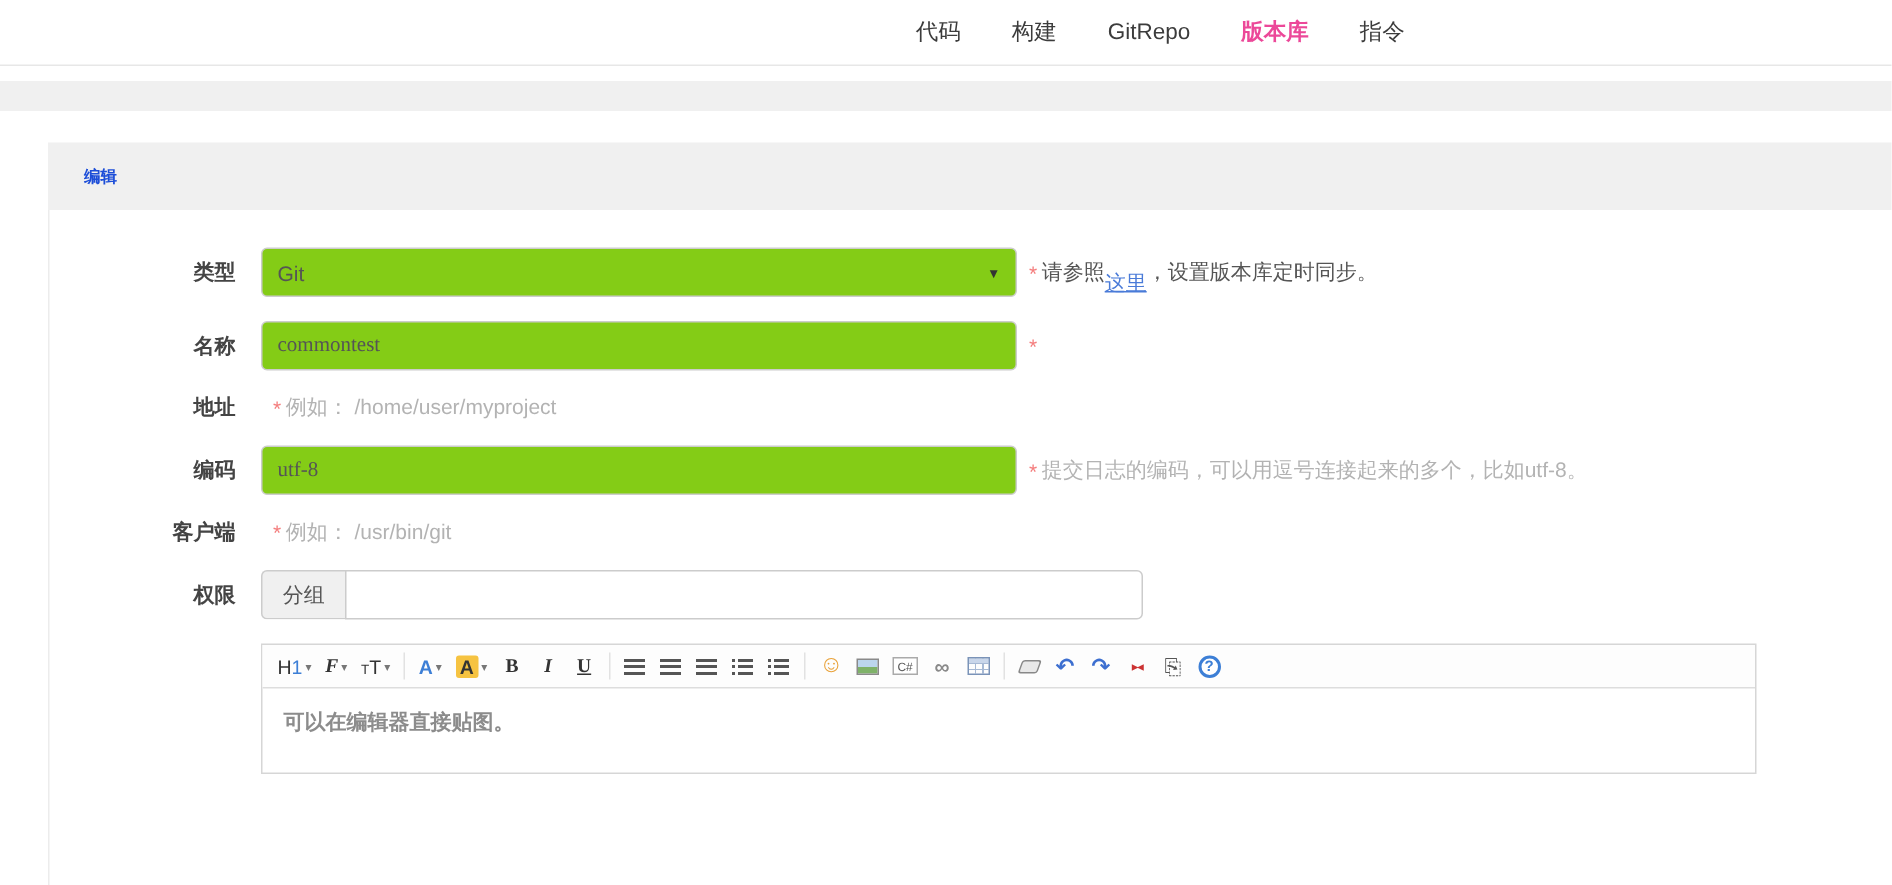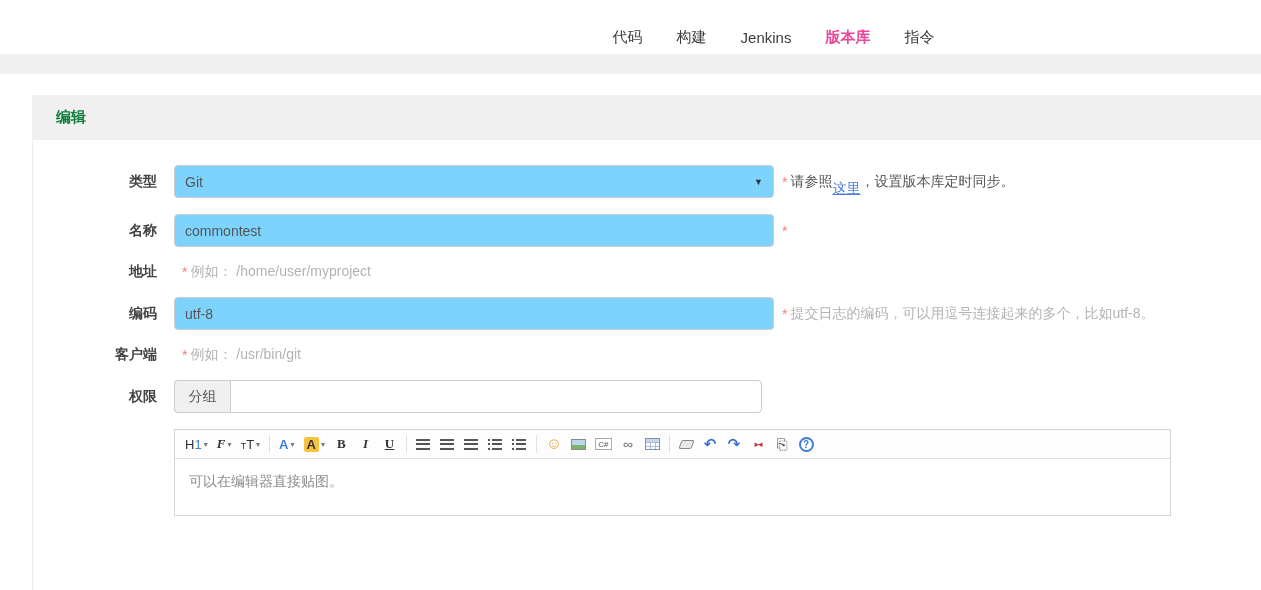--- a/index.html
+++ b/index.html
@@ -1,39 +1,39 @@
 <!DOCTYPE html>
 <html><head>
 <meta charset="utf-8">
 <style>
   * { margin:0; padding:0; box-sizing:border-box; }
   html,body { width:1261px; height:590px; overflow:hidden; background:#fff;
     font-family:"Liberation Sans","DejaVu Sans",sans-serif; }
 
   
   .topnav { position:absolute; top:0; left:0; width:1261px; height:44px;
-    border-bottom:1px solid #e7e7e7; display:flex; align-items:center; justify-content:center; background:#fff;margin-top:16px; }
+    border-bottom:1px solid #e7e7e7; display:flex; align-items:center; justify-content:center; background:#fff; }
   .topnav .nav-list { display:flex; gap:34px; transform:translateX(143px); align-items:center; }
   .nav-item { font-size:15px; color:#3c3c3c; cursor:pointer; white-space:nowrap; }
   .nav-item.active { color:#ec4899; font-weight:bold; }
 
   .gray-band { position:absolute; top:54px; left:0; width:1261px; height:20px; background:#f0f0f0; }
 
   
   .panel { position:absolute; top:95px; left:32px; width:1229px; height:495px; }
   .panel-header { height:45px; background:#f0f0f0; display:flex; align-items:center; padding-left:24px; }
-  .panel-title { font-size:15px; font-weight:bold; color:#15803d; }
+  .panel-title { font-size:11px; font-weight:bold; color:#1d4ed8; }
   .panel-body { border-left:1px solid #ececec; background:#fff; padding-top:25px; height:450px; }
 
   
   .frow { display:flex; align-items:center; margin-bottom:16px; }
   .flabel { width:124px; text-align:right; margin-right:17px; font-size:14px; font-weight:bold; color:#444; flex:none; }
-  .ctl { width:600px; height:33px; border:1px solid #ccc; border-radius:4px; background:#7dd3fc;
+  .ctl { width:504px; height:33px; border:1px solid #ccc; border-radius:4px; background:#84cc16;
     font-size:14px; color:#555; padding:0 10px; flex:none; font-family:inherit; }
-  input.ctl { outline:none; }
+  input.ctl { outline:none;font-family:Liberation Serif, serif; }
   .select { display:flex; align-items:center; justify-content:space-between; cursor:pointer; }
   .select .sel-arrow { font-size:9px; color:#333; }
   .hint { margin-left:8px; font-size:14px; display:flex; align-items:center; white-space:nowrap; }
   .req { color:#f47d7d; margin-right:3px; font-size:14px; }
   .hint-dark { color:#555; }
   .hint-gray { color:#b3b3b3;text-align:right; }
   .hint a, .hint-link { color:#4a7bd8; text-decoration:underline; cursor:pointer;margin-top:14px; }
 
   
   .perm-col { display:flex; flex-direction:column; gap:13px; }
@@ -73,30 +73,30 @@
   .tblicon { width:15px; height:12px; border:1px solid #7a93b8; background:
       linear-gradient(#c9d6ea 0 3px, rgba(0,0,0,0) 3px),
       repeating-linear-gradient(90deg, rgba(0,0,0,0) 0 4px, #a7b9d4 4px 5px),
       repeating-linear-gradient(rgba(0,0,0,0) 0 3px, #a7b9d4 3px 4px); }
   .eraser { width:13px; height:9px; border:1px solid #888; background:#e8e8e8; transform:skewX(-20deg); border-radius:2px; }
   .undo, .redo { color:#3d6fd0; font-size:15px; font-weight:bold; }
   .shrink { color:#cc3333; font-size:9px; letter-spacing:-1px; font-weight:bold; }
   .paste { color:#555; font-size:14px; }
   .helpicon { width:15px; height:15px; border-radius:50%; border:2px solid #3d7fd6; color:#3d7fd6;
     font-weight:bold; font-size:10px; display:inline-flex; align-items:center; justify-content:center; background:#fff; }
-  .ed-content { height:56px; padding:14px 14px; font-size:14px; color:#8c8c8c; }
+  .ed-content { height:56px; padding:14px 14px; font-size:14px; color:#8c8c8c;font-weight:bold; }
 </style>
 </head>
 <body>
 
 <div class="topnav">
   <div class="nav-list">
     <span class="nav-item">代码</span>
     <span class="nav-item">构建</span>
-    <span class="nav-item">Jenkins</span>
+    <span class="nav-item">GitRepo</span>
     <span class="nav-item active">版本库</span>
     <span class="nav-item">指令</span>
   </div>
 </div>
 
 <div class="gray-band"></div>
 
 <div class="panel">
   <div class="panel-header">
     <span class="panel-title">编辑</span>

